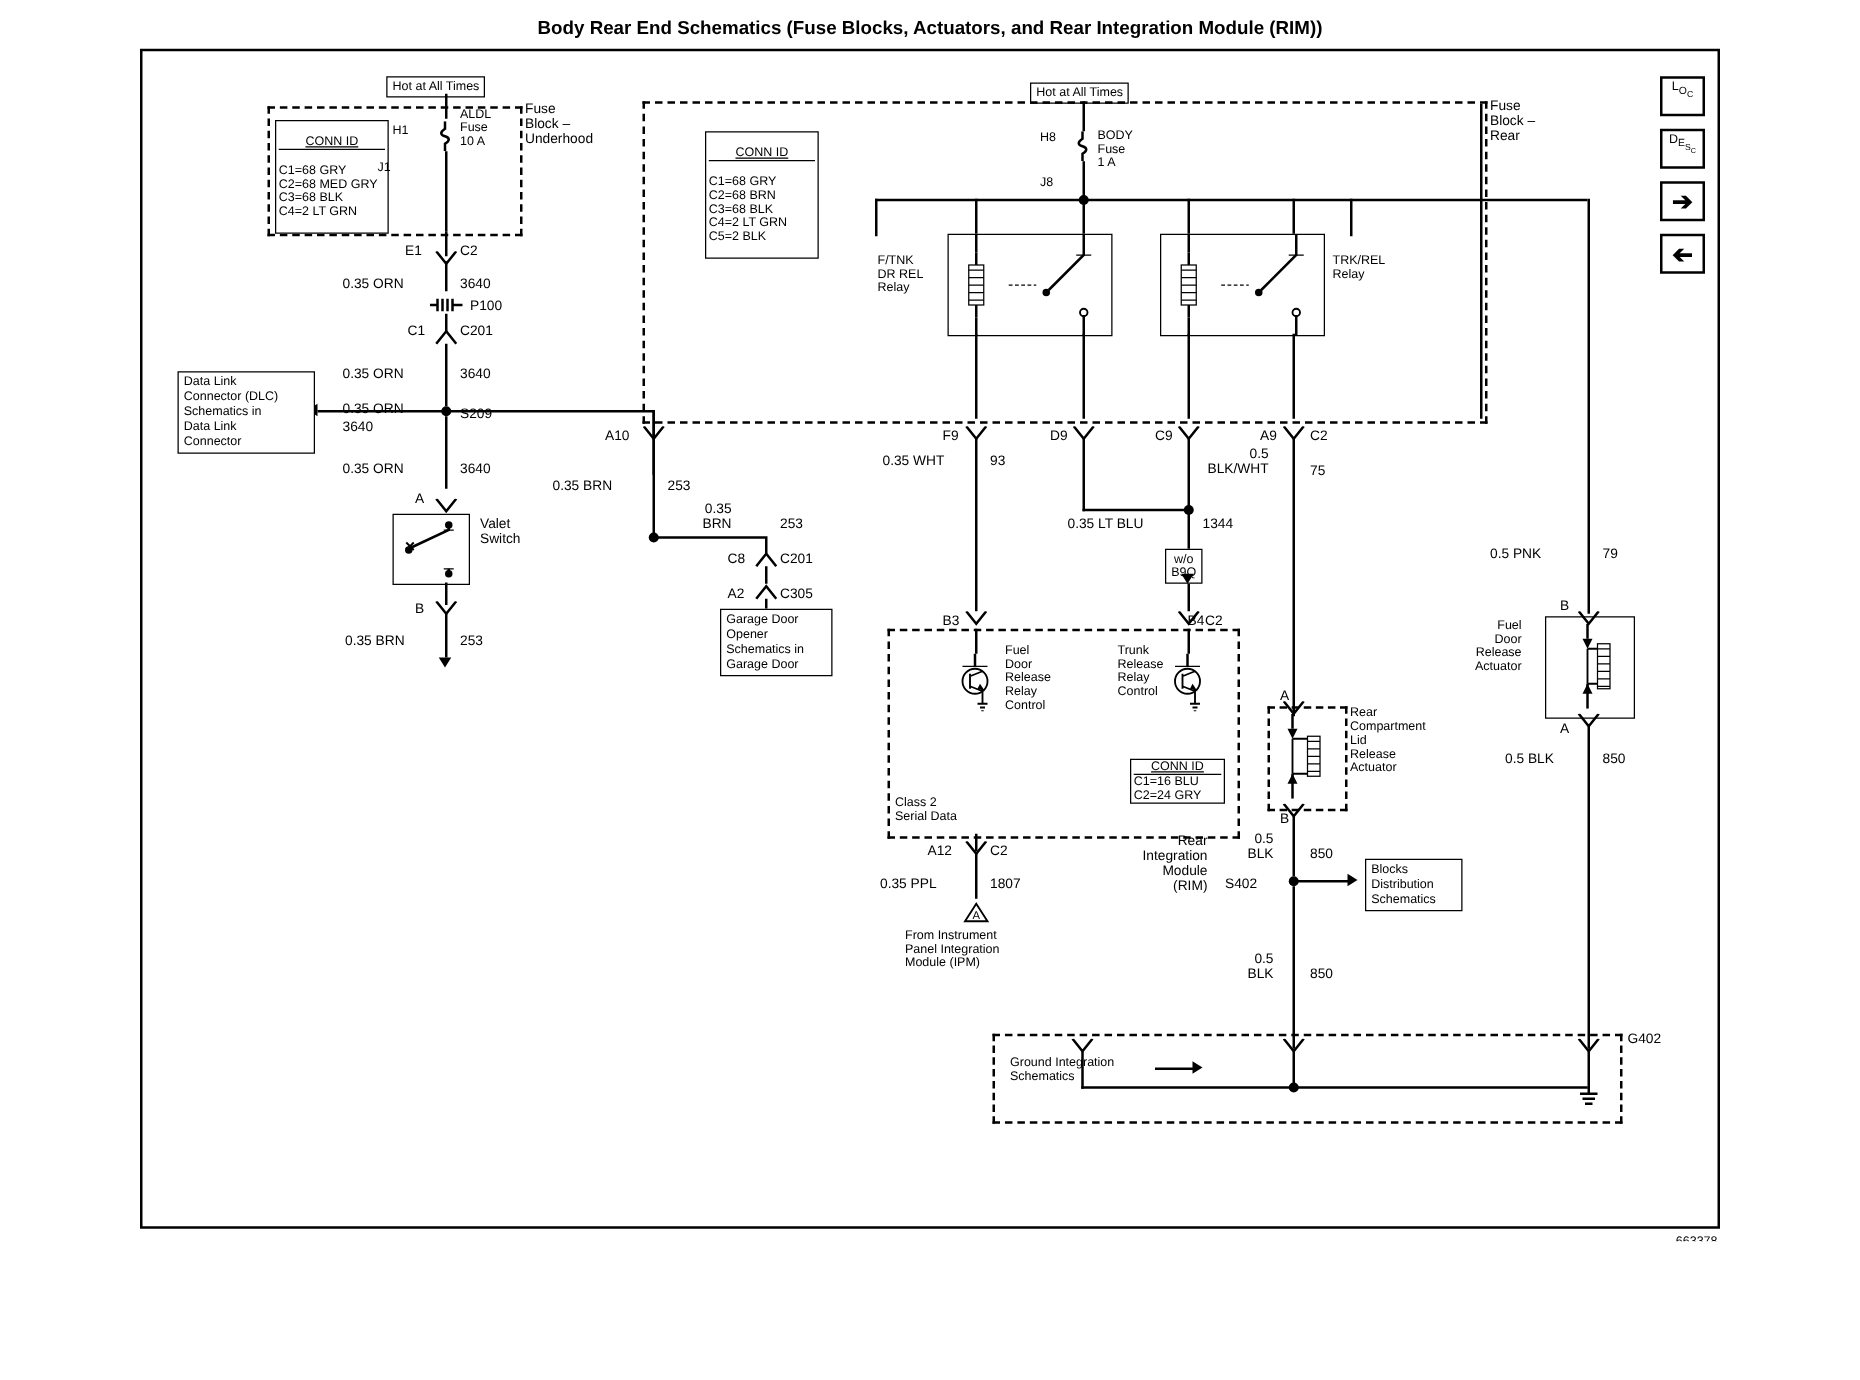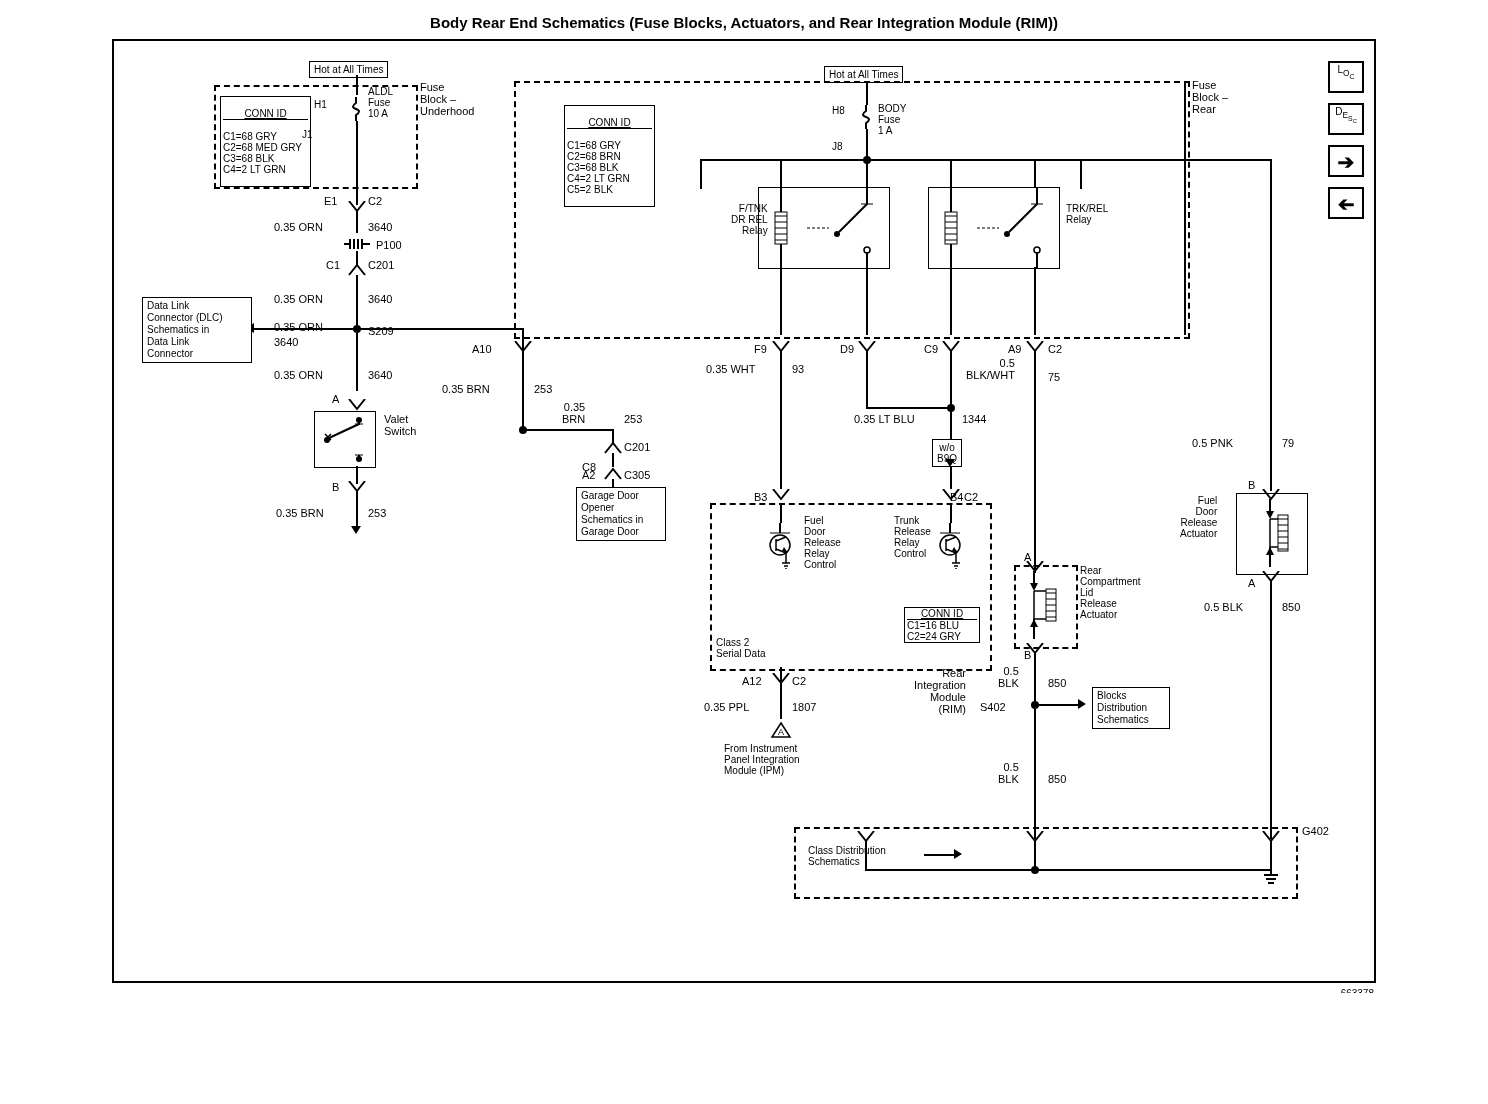--- a/index.html
+++ b/index.html
@@ -225,26 +225,26 @@
   <div class="label" style="top:342px;left:328px">0.35 BRN</div>
   <div class="label" style="top:342px;left:420px">253</div>
 
   <div class="vline" style="top:287px;left:408px;height:102px"></div>
   <div class="dot" style="top:385px;left:405px"></div>
   <div class="hline" style="top:388px;left:408px;width:90px"></div>
   <div class="vline" style="top:388px;left:498px;height:14px"></div>
   <div class="label" style="top:360px;left:448px;white-space:pre-line;text-align:right">0.35<br>BRN</div>
   <div class="label" style="top:372px;left:510px">253</div>
 
-  <div class="label" style="top:302px;left:358px">A10</div>
+  <div class="label" style="top:302px;left:370px">A10</div>
   <div style="position:absolute;top:300px;left:399px"><svg width="20" height="12">
         <path d="M2 0 L10 10 L18 0" stroke="#000" stroke-width="2" fill="none"></path>
       </svg></div>
 
-  <div class="label" style="top:420px;left:468px">C8</div>
+  <div class="label" style="top:400px;left:468px">C8</div>
   <div style="position:absolute;top:400px;left:489px"><svg width="20" height="14">
         <path d="M2 12 L10 2 L18 12" stroke="#000" stroke-width="2" fill="none"></path>
       </svg></div>
   <div class="label" style="top:400px;left:510px">C201</div>
   <div class="vline" style="top:412px;left:498px;height:14px"></div>
 
   <div class="label" style="top:428px;left:468px">A2</div>
   <div style="position:absolute;top:426px;left:489px"><svg width="20" height="14">
         <path d="M2 12 L10 2 L18 12" stroke="#000" stroke-width="2" fill="none"></path>
       </svg></div>
@@ -294,21 +294,21 @@
       <path d="M16 28 L28 28 M16 34 L28 34 M16 40 L28 40 M16 46 L28 46 M16 52 L28 52" stroke="#000" stroke-width="1"></path>
       <path d="M22 14 L22 24 M22 56 L22 66" stroke="#000" stroke-width="2"></path>
       <path d="M108 0 L108 16 L80 44" stroke="#000" stroke-width="2" fill="none"></path>
       <circle cx="78" cy="46" r="3" fill="#000"></circle>
       <path d="M108 64 L108 80" stroke="#000" stroke-width="2"></path>
       <circle cx="108" cy="62" r="3" fill="none" stroke="#000" stroke-width="1.5"></circle>
       <path d="M102 16 L114 16" stroke="#000" stroke-width="1"></path>
       <path d="M48 40 L70 40" stroke="#000" stroke-width="1" stroke-dasharray="3 2"></path>
     </svg>
   </div>
-  <div class="label small" style="top:162px;left:617px;white-space:pre-line;text-align:right">F/TNK
+  <div class="label small" style="top:162px;left:588px;white-space:pre-line;">F/TNK
 DR REL
 Relay</div>
   <div class="vline" style="top:226px;left:666px;height:68px"></div>
   <div class="vline" style="top:226px;left:752px;height:68px"></div>
 
   <div class="vline" style="top:118px;left:836px;height:28px"></div>
   <div class="vline" style="top:118px;left:920px;height:28px"></div>
   <div style="position:absolute;top:146px;left:814px;width:130px;height:80px;border:1px solid #000">
     <svg width="130" height="80">
       <path d="M22 0 L22 14 M22 66 L22 80" stroke="#000" stroke-width="2"></path>
@@ -537,19 +537,19 @@
   <div class="vline" style="top:800px;left:751px;height:30px"></div>
   <div class="hline" style="top:828px;left:751px;width:405px"></div>
   <div class="dot" style="top:825px;left:917px"></div>
 
   <div class="gnd" style="top:828px;left:1148px">
       <svg width="18" height="18">
         <path d="M9 0 L9 6 M2 6 L16 6 M4 10 L14 10 M6 14 L12 14" stroke="#000" stroke-width="2"></path>
       </svg>
     </div>
 
-  <div class="label small" style="top:804px;left:694px;white-space:pre-line">Class Distribution
+  <div class="label small" style="top:804px;left:694px;white-space:pre-line">Ground Integration
 Schematics</div>
   <div class="hline" style="top:813px;left:810px;width:32px"></div>
   <div class="arrow-head arrow-right" style="top:808px;left:840px"></div>
 
   <div class="page-num">663378</div>
 </div>
 
 </body></html>

